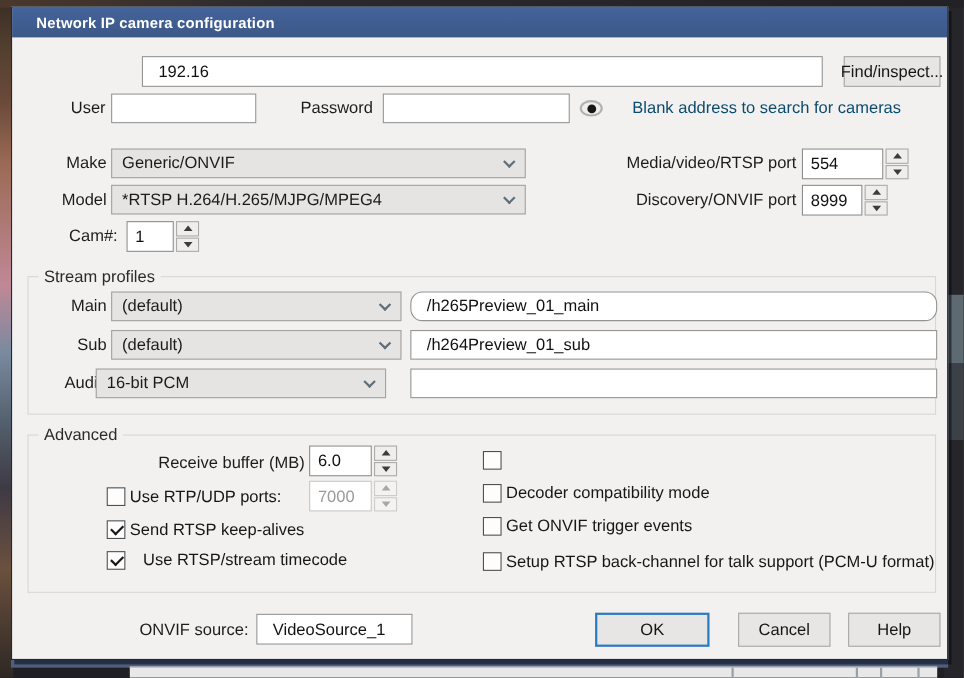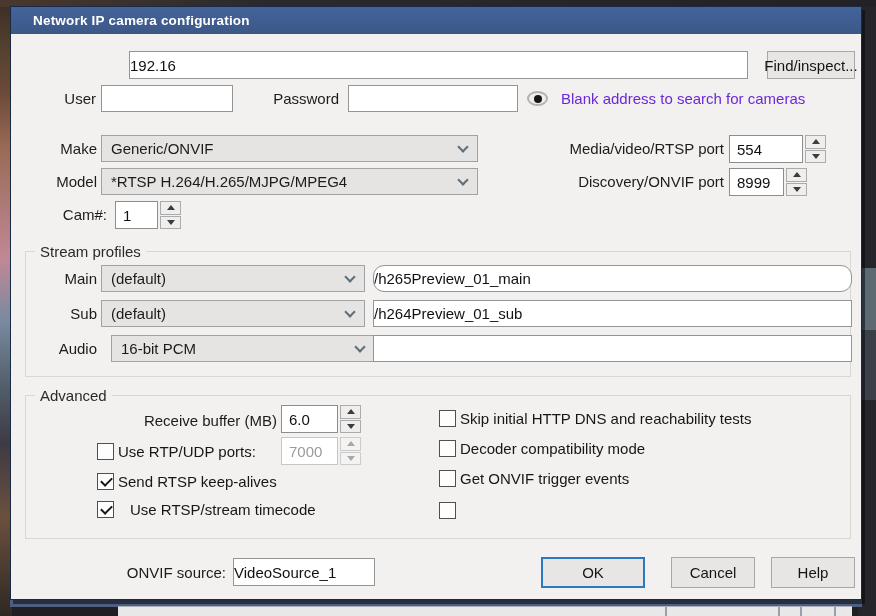--- a/index.html
+++ b/index.html
@@ -23,21 +23,21 @@
 
   
   #dialog { left:10px; top:6px; width:852px; height:594px; background:#f2f1ef;
     border:1px solid #182a44; box-shadow:3px 4px 0 rgba(5,8,14,0.55); }
   #titlebar { left:0; top:0; width:100%; height:27px;
     background:linear-gradient(#44639a,#3b5886); color:#fff; font-weight:bold;
     font-size:13.5px; line-height:27px; padding-left:22px; letter-spacing:.2px; }
 
   .lbl { font-size:15px; color:#1c1c1c; text-align:right; line-height:27px; white-space:nowrap; }
   .txt { border:1px solid #949494; background:#fff; font:15px "Liberation Sans",sans-serif;
-         color:#111; padding:0 0; outline:none; }
+         color:#111; padding:0 14px; outline:none; }
   .combo { background:#e5e4e2; border:1px solid #a2a2a2; display:flex; align-items:center;
            justify-content:space-between; padding:0 10px 0 9px; font-size:15px; color:#1b1b1b;
            cursor:default; }
   .chev { width:8px; height:8px; border-right:2px solid #5f6e78; border-bottom:2px solid #5f6e78;
           transform:rotate(45deg); margin-top:-4px; flex:none; }
 
   .spin { display:flex; }
   .spin .val { border:1px solid #8d8d8d; background:#fff; font-size:15px; color:#111;
                padding:0 7px; flex:1; display:flex; align-items:center; }
   .spin .btns { width:21px; display:flex; flex-direction:column; margin-left:2px; }
@@ -63,21 +63,21 @@
   .chklbl { font-size:15px; color:#161616; line-height:27px; white-space:nowrap; text-align:left; }
 
   .grp { border:1px solid #d9d7d4; pointer-events:none; }
   .grplbl { font-size:15px; color:#2a2a2a; background:#f2f1ef; padding:0 5px; line-height:17px; }
 
   .eye { width:21px; height:15px; border-radius:50%; background:#b3b2b0; }
   .eye::before { content:""; position:absolute; left:2px; top:2px; right:2px; bottom:2px;
                  border-radius:50%; background:#efeeec; }
   .eye::after { content:""; position:absolute; left:50%; top:50%; width:8px; height:8px;
                 margin:-4px 0 0 -4px; border-radius:50%; background:#161616; }
-  .hint { font-size:15px; color:#6d28d9; line-height:27px; text-align:left; white-space:nowrap; }
+  .hint { font-size:15px; color:#0c4a6e; line-height:27px; text-align:center; white-space:nowrap; }
 </style>
 </head>
 <body>
 
 <div class="abs" id="bg-right"></div>
 <div class="abs" id="bg-right-patch1"></div>
 <div class="abs" id="bg-right-patch2"></div>
 <div class="abs" id="bg-left"></div>
 <div class="abs" id="bg-top"></div>
 <div class="abs" id="bg-bottom-frame"></div>
@@ -164,21 +164,21 @@
   <input class="abs txt" style="left: 362px; top: 258px; width: 479px; height: 27px; border-radius: 11px;" value="/h265Preview_01_main">
 
   <div class="abs lbl" style="left:20px; top:293px; width:66px;">Sub</div>
   <div class="abs combo" style="left:90px; top:293px; width:264px; height:27px;">
     <span>(default)</span>
     <span class="chev"></span>
   </div>
   <input class="abs txt" style="left: 362px; top: 293px; width: 479px; height: 27px;" value="/h264Preview_01_sub">
 
   <div class="abs lbl" style="left:20px; top:328px; width:66px;">Audio</div>
-  <div class="abs combo" style="left:100px; top:328px; width:264px; height:27px;">
+  <div class="abs combo" style="left:76px; top:328px; width:264px; height:27px;">
     <span>16-bit PCM</span>
     <span class="chev"></span>
   </div>
   <input class="abs txt" style="left: 362px; top: 328px; width: 479px; height: 27px;" value="">
 
   <div class="abs grp" style="left:14px; top:388px; width:826px; height:144px;"></div>
   <div class="abs grplbl" style="left:24px; top:380px;">Advanced</div>
 
   <div class="abs lbl" style="left:20px; top:400px; width:246px;">Receive buffer (MB)</div>
   <div class="abs spin" style="left:270px; top:398px; width:80px; height:28px;">
@@ -207,29 +207,29 @@
     </div>
   </div>
 
   <span class="abs chk checked" style="left:86px; top:466px;"></span>
   <div class="abs chklbl" style="left:107px; top:461px;">Send RTSP keep-alives</div>
 
   <span class="abs chk checked" style="left:86px; top:494px;"></span>
   <div class="abs chklbl" style="left:119px; top:489px;">Use RTSP/stream timecode</div>
 
   <span class="abs chk" style="left:428px; top:403px;"></span>
-  <div class="abs chklbl" style="left:449px; top:398px;">Skip initial HTTP DNS and reachability tests</div>
 
   <span class="abs chk" style="left:428px; top:433px;"></span>
   <div class="abs chklbl" style="left:449px; top:428px;">Decoder compatibility mode</div>
 
   <span class="abs chk" style="left:428px; top:463px;"></span>
   <div class="abs chklbl" style="left:449px; top:458px;">Get ONVIF trigger events</div>
 
   <span class="abs chk" style="left:428px; top:495px;"></span>
+  <div class="abs chklbl" style="left:449px; top:490px;">Setup RTSP back-channel for talk support (PCM-U format)</div>
 
   <div class="abs lbl" style="left:20px; top:552px; width:195px;">ONVIF source:</div>
   <input class="abs txt" style="left: 222px; top: 551px; width: 142px; height: 28px;" value="VideoSource_1">
   <div class="abs btn" id="ok-button" style="left:530px; top:550px; width:104px; height:31px;">OK</div>
   <div class="abs btn" style="left:660px; top:550px; width:84px; height:31px;">Cancel</div>
   <div class="abs btn" style="left:760px; top:550px; width:84px; height:31px;">Help</div>
 
 </div>
 
 </body></html>

